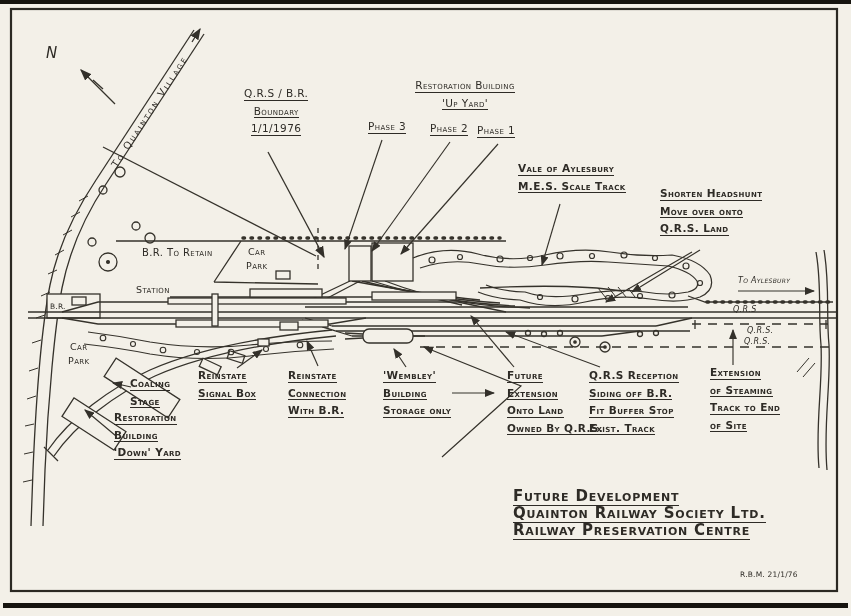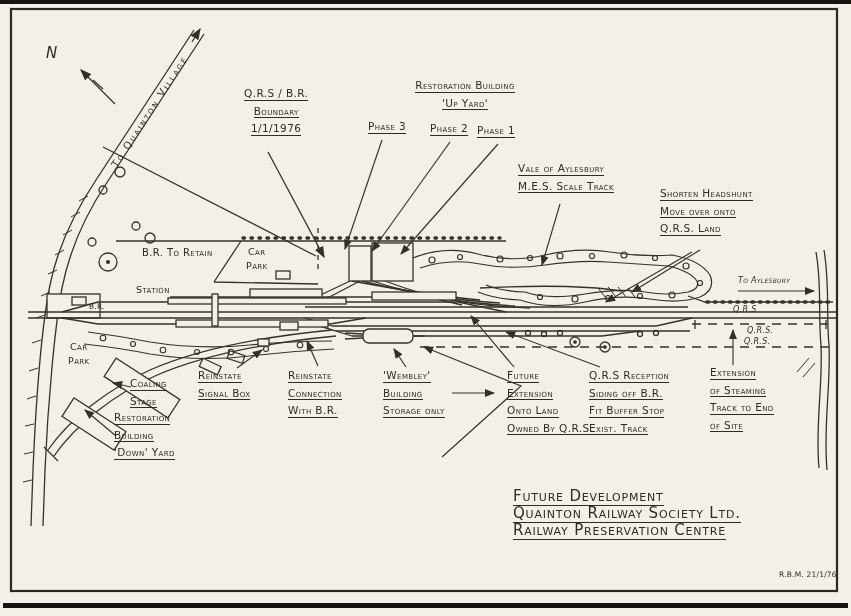--- a/index.html
+++ b/index.html
@@ -2,24 +2,24 @@
 <html><head>
 <meta charset="utf-8">
 <style>
   html,body{margin:0;padding:0;background:#f3f0e8;}
   .sheet{position:relative;width:851px;height:616px;background:#f3f0e8;overflow:hidden;
          font-family:"DejaVu Sans",sans-serif;}
   svg{position:absolute;left:0;top:0;}
   .lbl{position:absolute;font-variant:small-caps;font-size:10.5px;line-height:1;
        color:#2e2b26;letter-spacing:.4px;white-space:nowrap;z-index:2;}
   .lbl .ln{display:table;margin:0 auto 5px auto;padding-bottom:1px;}
-  .lbl.la .ln{margin-left:0;}
+  .lbl.la .ln{margin-left:0;font-weight:bold;}
   .lbl .u{border-bottom:1.4px solid #2e2b26;}
   .sm{font-size:8px;letter-spacing:.3px;font-style:italic;}
-  .tiny{font-size:7.5px;letter-spacing:.2px;margin-left:39px;}
+  .tiny{font-size:7.5px;letter-spacing:.2px;}
   .rot{transform:rotate(-57deg);transform-origin:0 0;letter-spacing:2.2px;font-size:10px;}
   .north{font-size:15px;font-style:italic;}
   .title-block .ln{font-size:15px;letter-spacing:.8px;margin-bottom:0;border-bottom-width:1.6px;}
 </style>
 </head>
 <body>
 
 <div class="sheet">
 
 <svg width="851" height="616" viewBox="0 0 851 616">

